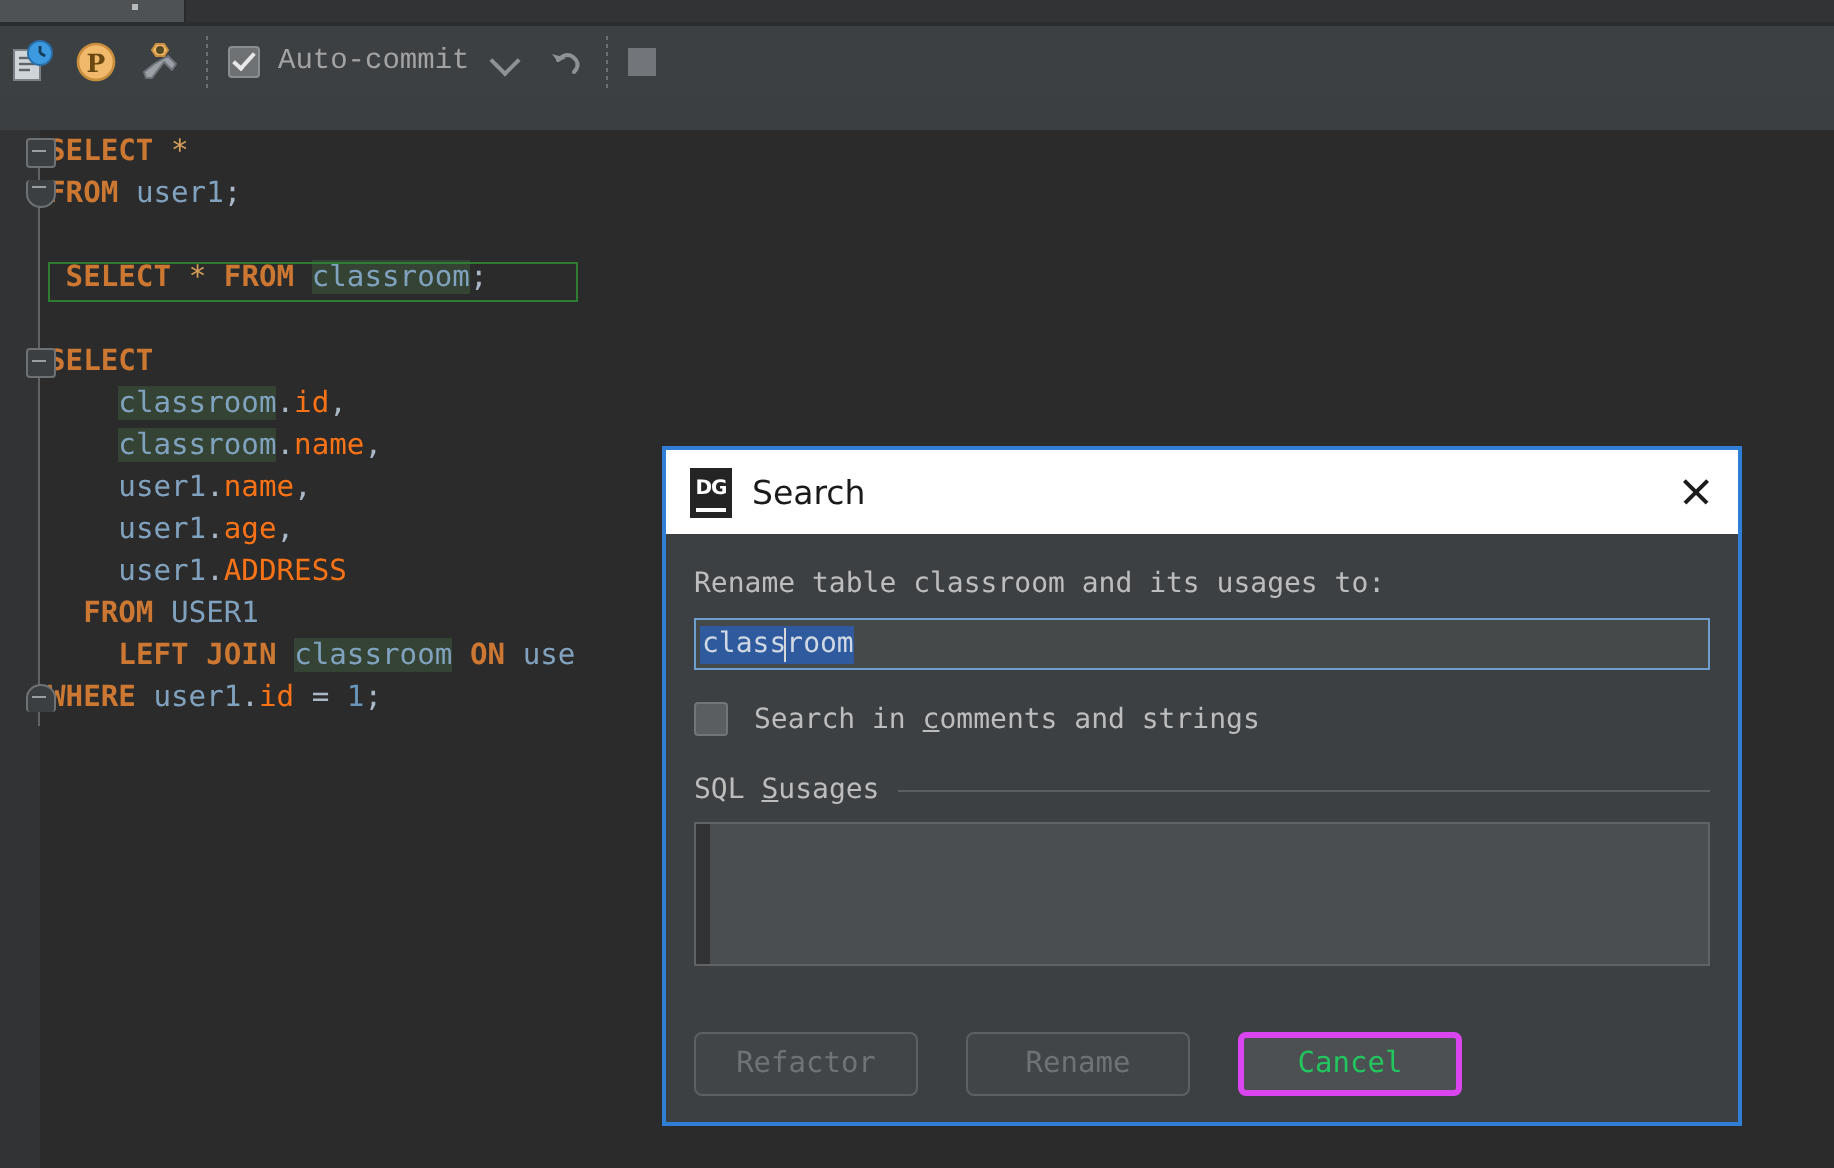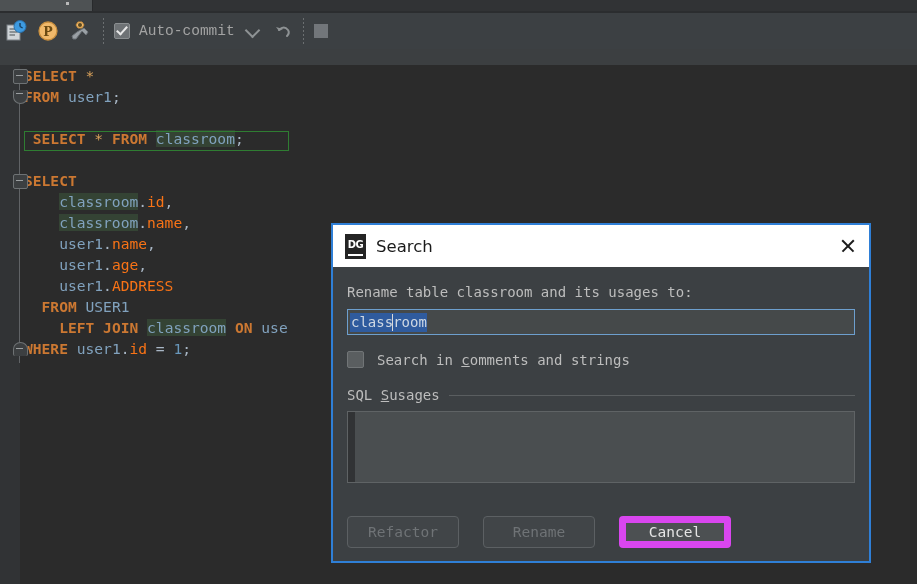--- a/index.html
+++ b/index.html
@@ -371,22 +371,22 @@
     color: #6f7376;
     font-family: "DejaVu Sans Mono", monospace;
     font-size: 14.5px;
     display: flex;
     align-items: center;
     justify-content: center;
     box-sizing: border-box;
   }
   .dlg-btn.enabled {
     background: #4c5052;
-    border: 7px solid #d946ef;
-    color: #e5e5e5;
+    border: 3px solid #d946ef;
+    color: #22c55e;
     cursor: pointer;
   }
   .dlg-btn.disabled { cursor: default; }
 </style>
 </head>
 <body>
 
 <div id="tab-strip">
   <div class="tab-active"></div>
   <div class="tab-dot"></div>

